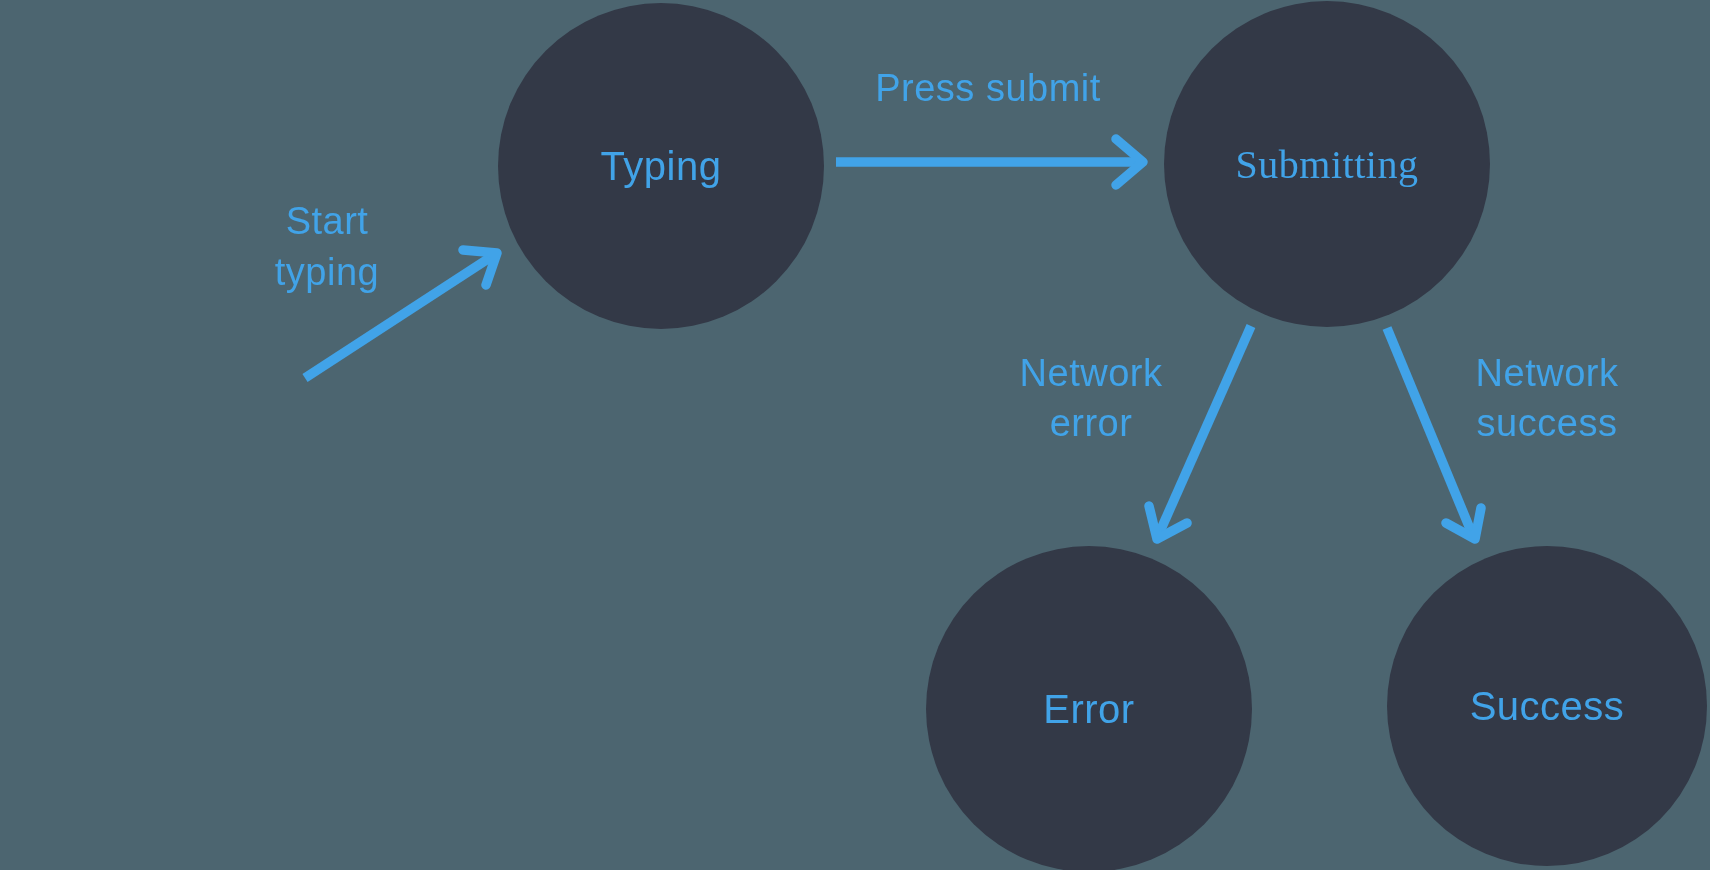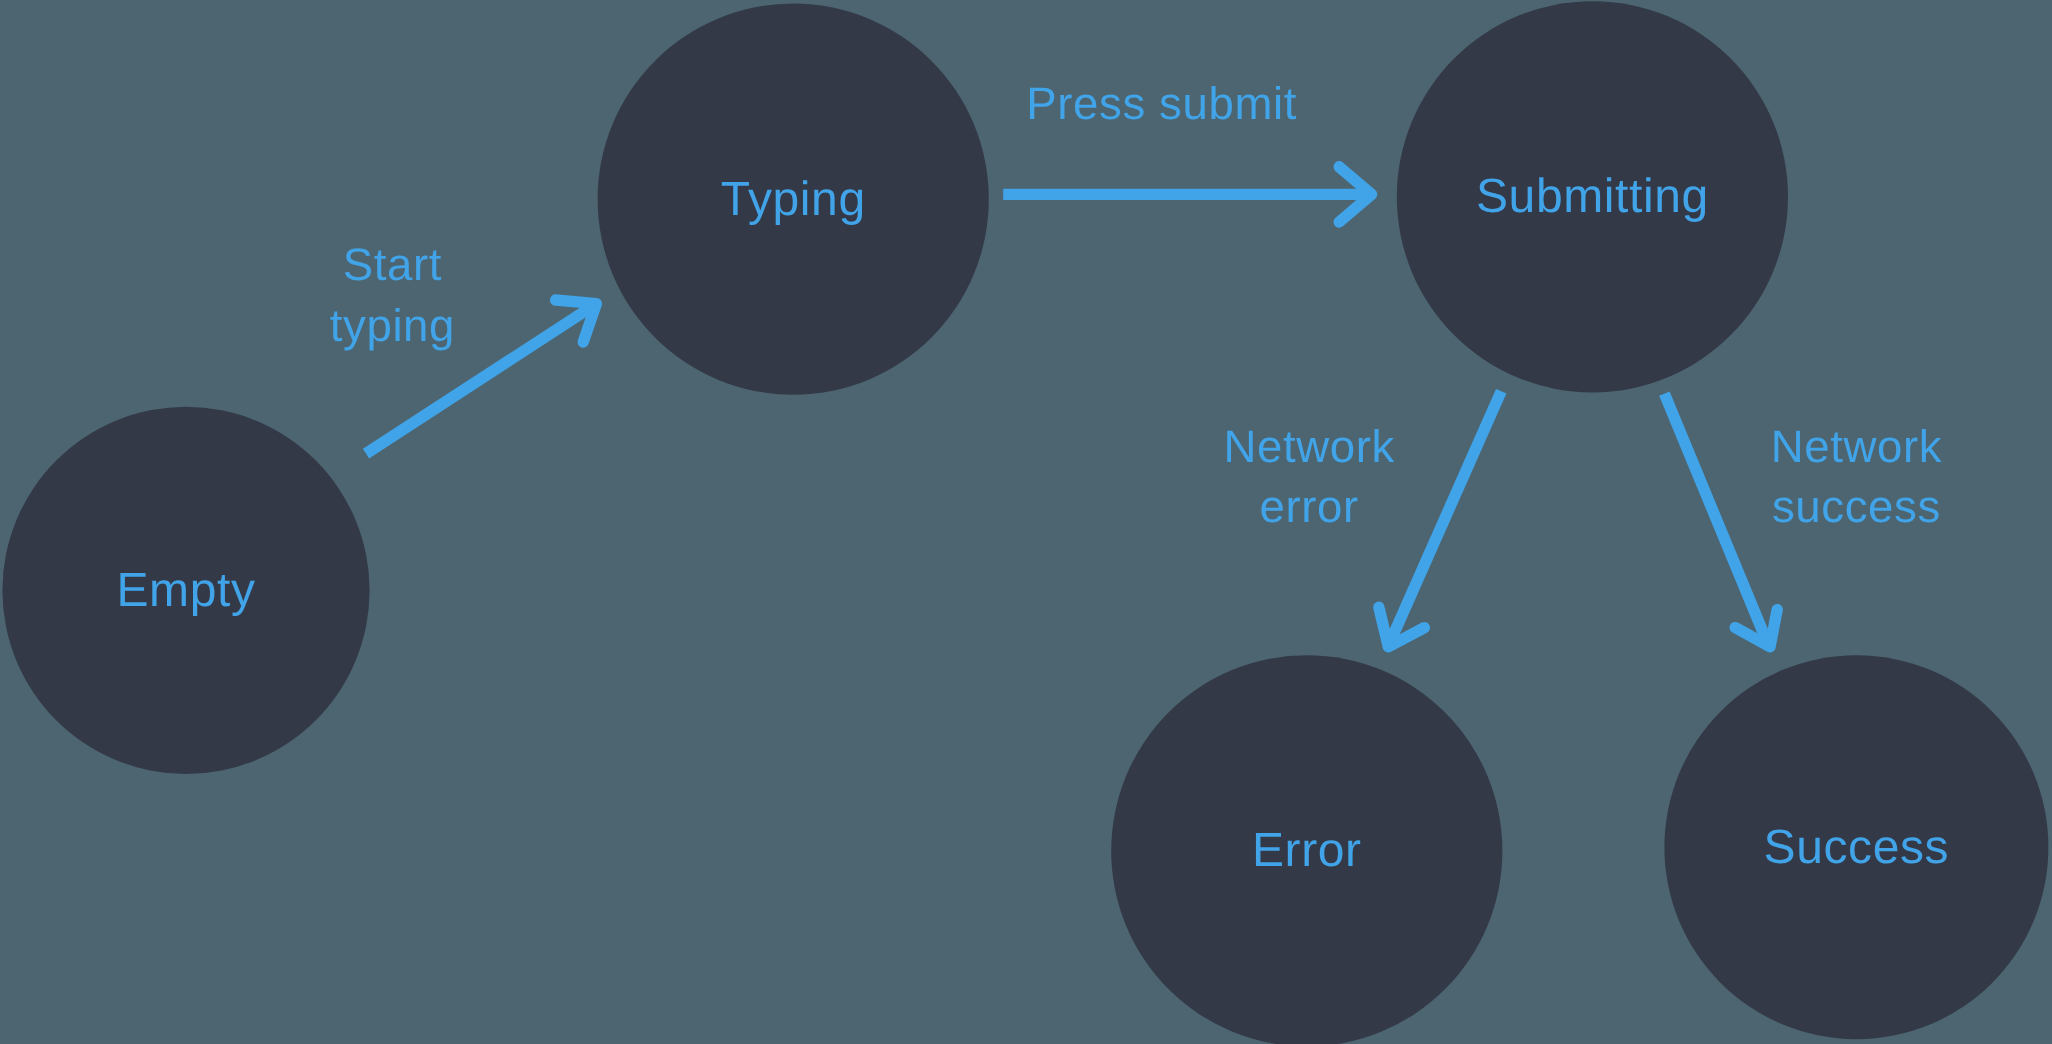--- a/index.html
+++ b/index.html
@@ -80,46 +80,43 @@
     <g>
       <line x1="1251" y1="326" x2="1158" y2="536"></line>
       <polyline points="1187,523 1157,539 1149,506"></polyline>
     </g>
     <g>
       <line x1="1387" y1="328" x2="1473" y2="536"></line>
       <polyline points="1481,508 1475,539 1446,523"></polyline>
     </g>
   </svg>
 
-  <div class="node" style="left:155px; top:492px; width:306px; height:306px;">
-    <span class="node-label">Empty</span>
-  </div>
 
   <div class="node" style="left:661px; top:166px; width:326px; height:326px;">
     <span class="node-label">Typing</span>
   </div>
 
-  <div class="node" style="left:1327px; top:164px; width:326px; height:326px;">
+  <div class="node" style="left:1327px; top:164px; width:326px; height:326px;font-family:Liberation Serif, serif;">
     <span class="node-label">Submitting</span>
   </div>
 
   <div class="node" style="left:1089px; top:709px; width:326px; height:326px;">
     <span class="node-label">Error</span>
   </div>
 
   <div class="node" style="left:1547px; top:706px; width:320px; height:320px;">
     <span class="node-label">Success</span>
   </div>
 
   <div class="edge-label" style="left:327px; top:247px;">
     <span>Start</span>
     <span>typing</span>
   </div>
 
-  <div class="edge-label" style="left:968px; top:88px;">
+  <div class="edge-label" style="left:988px; top:88px;">
     <span>Press submit</span>
   </div>
 
   <div class="edge-label" style="left:1091px; top:398px; line-height:50px;">
     <span>Network</span>
     <span>error</span>
   </div>
 
   <div class="edge-label" style="left:1547px; top:398px; line-height:50px;">
     <span>Network</span>

